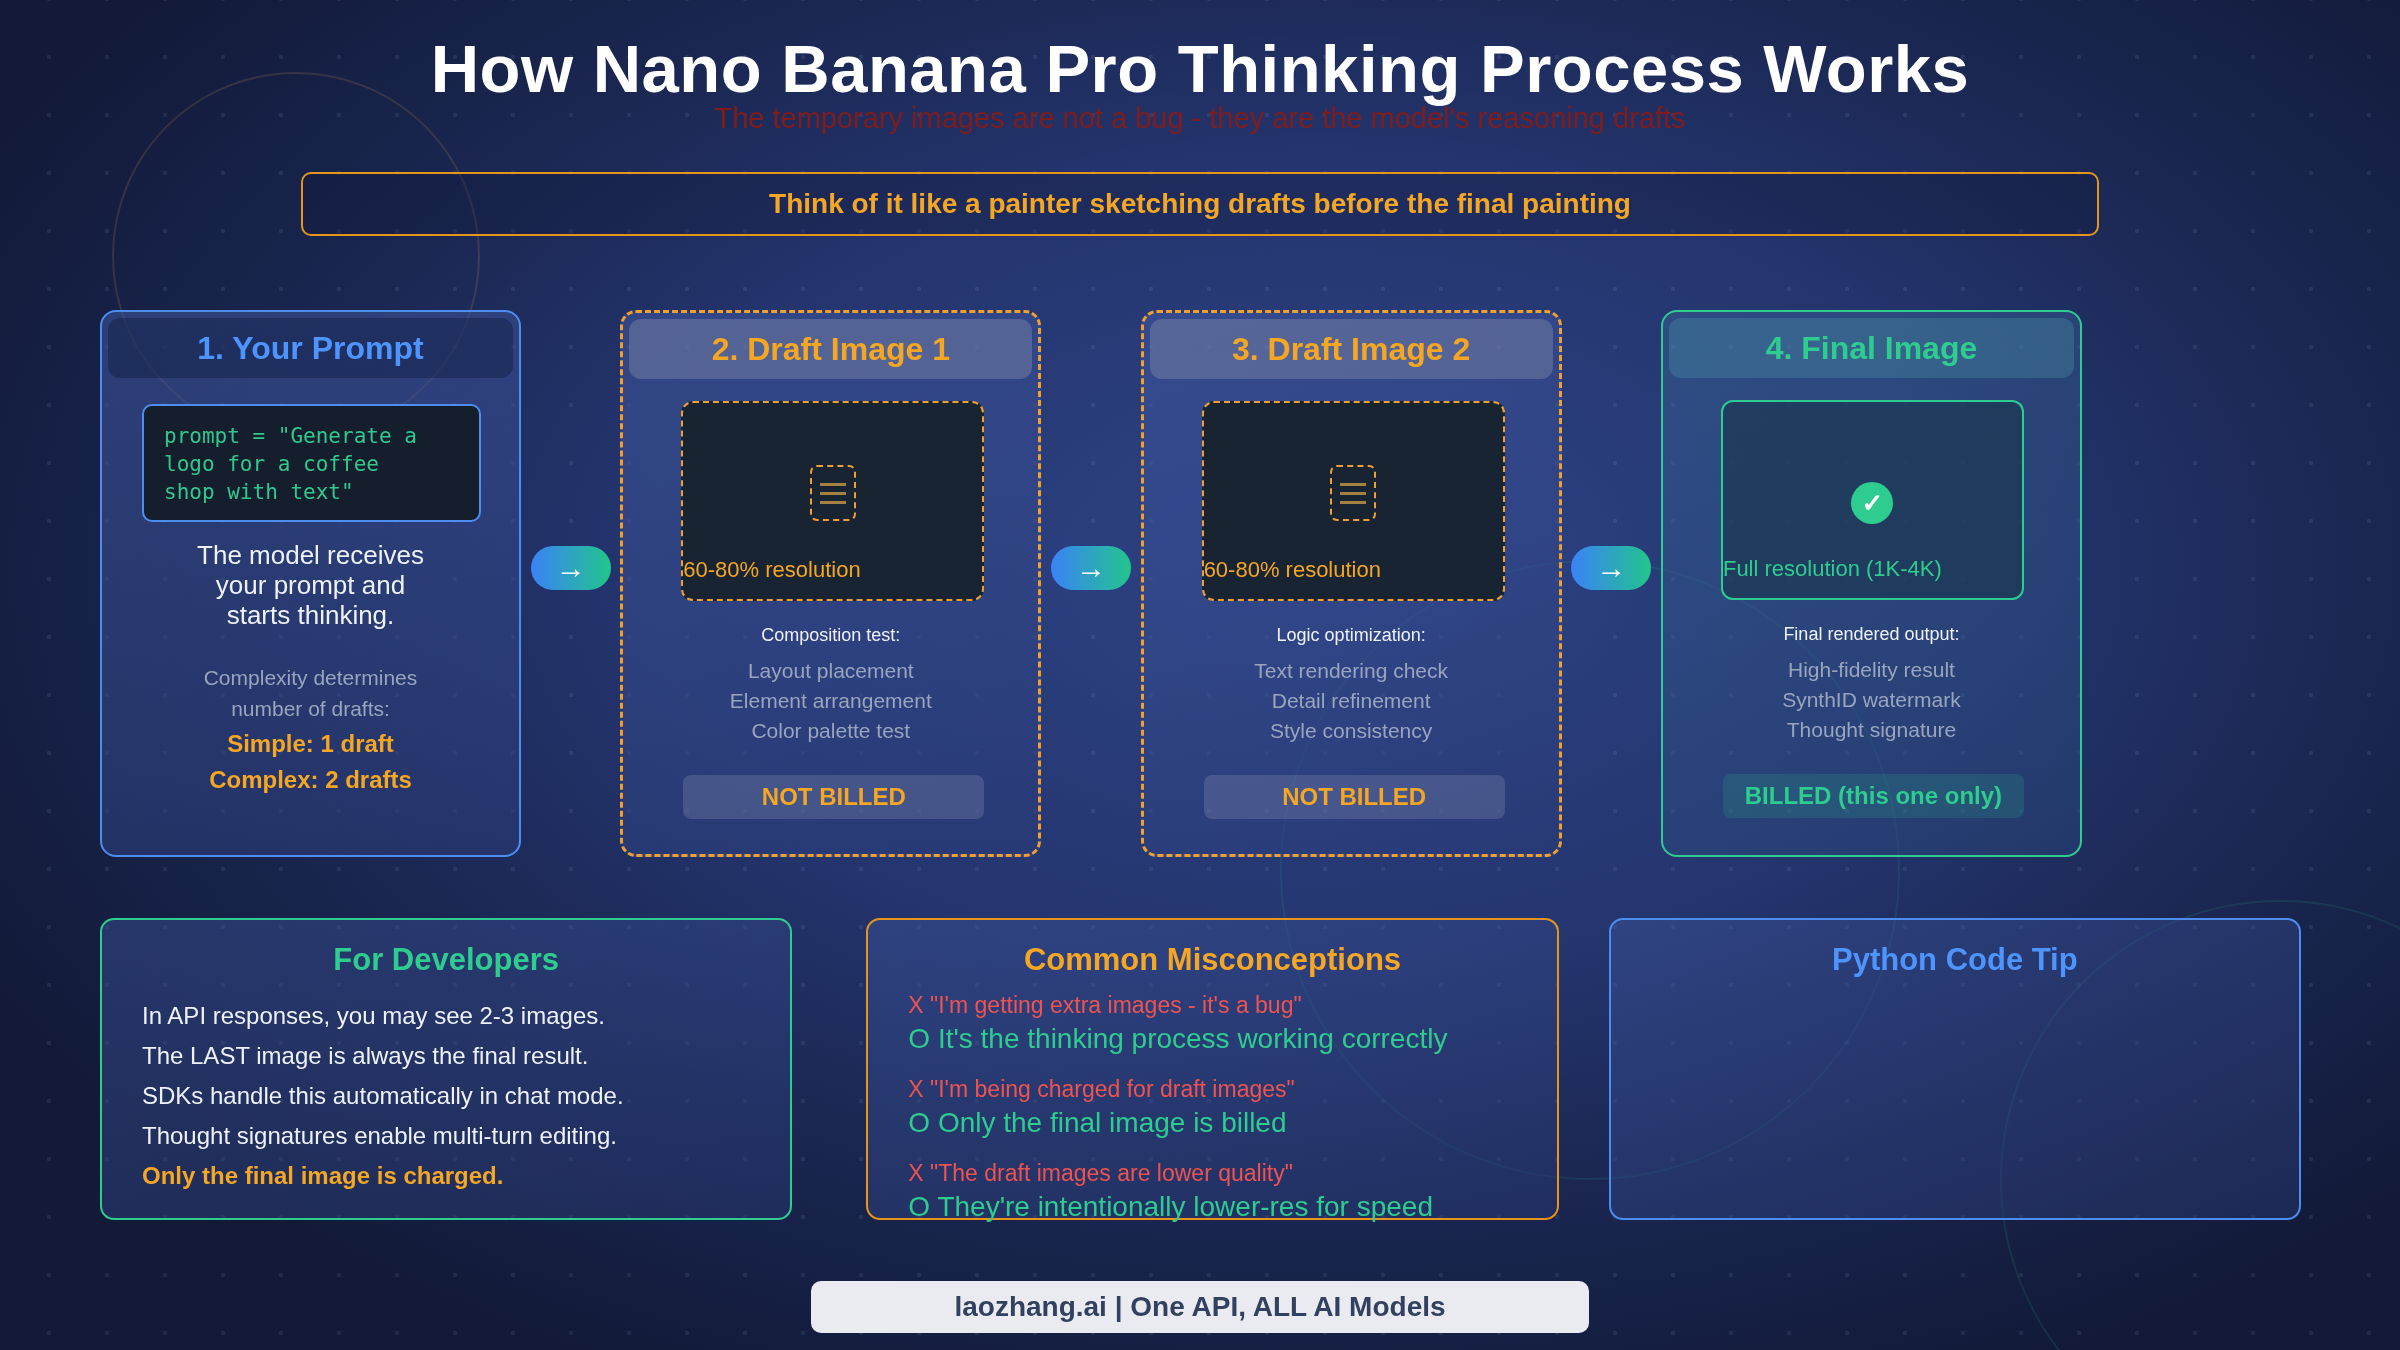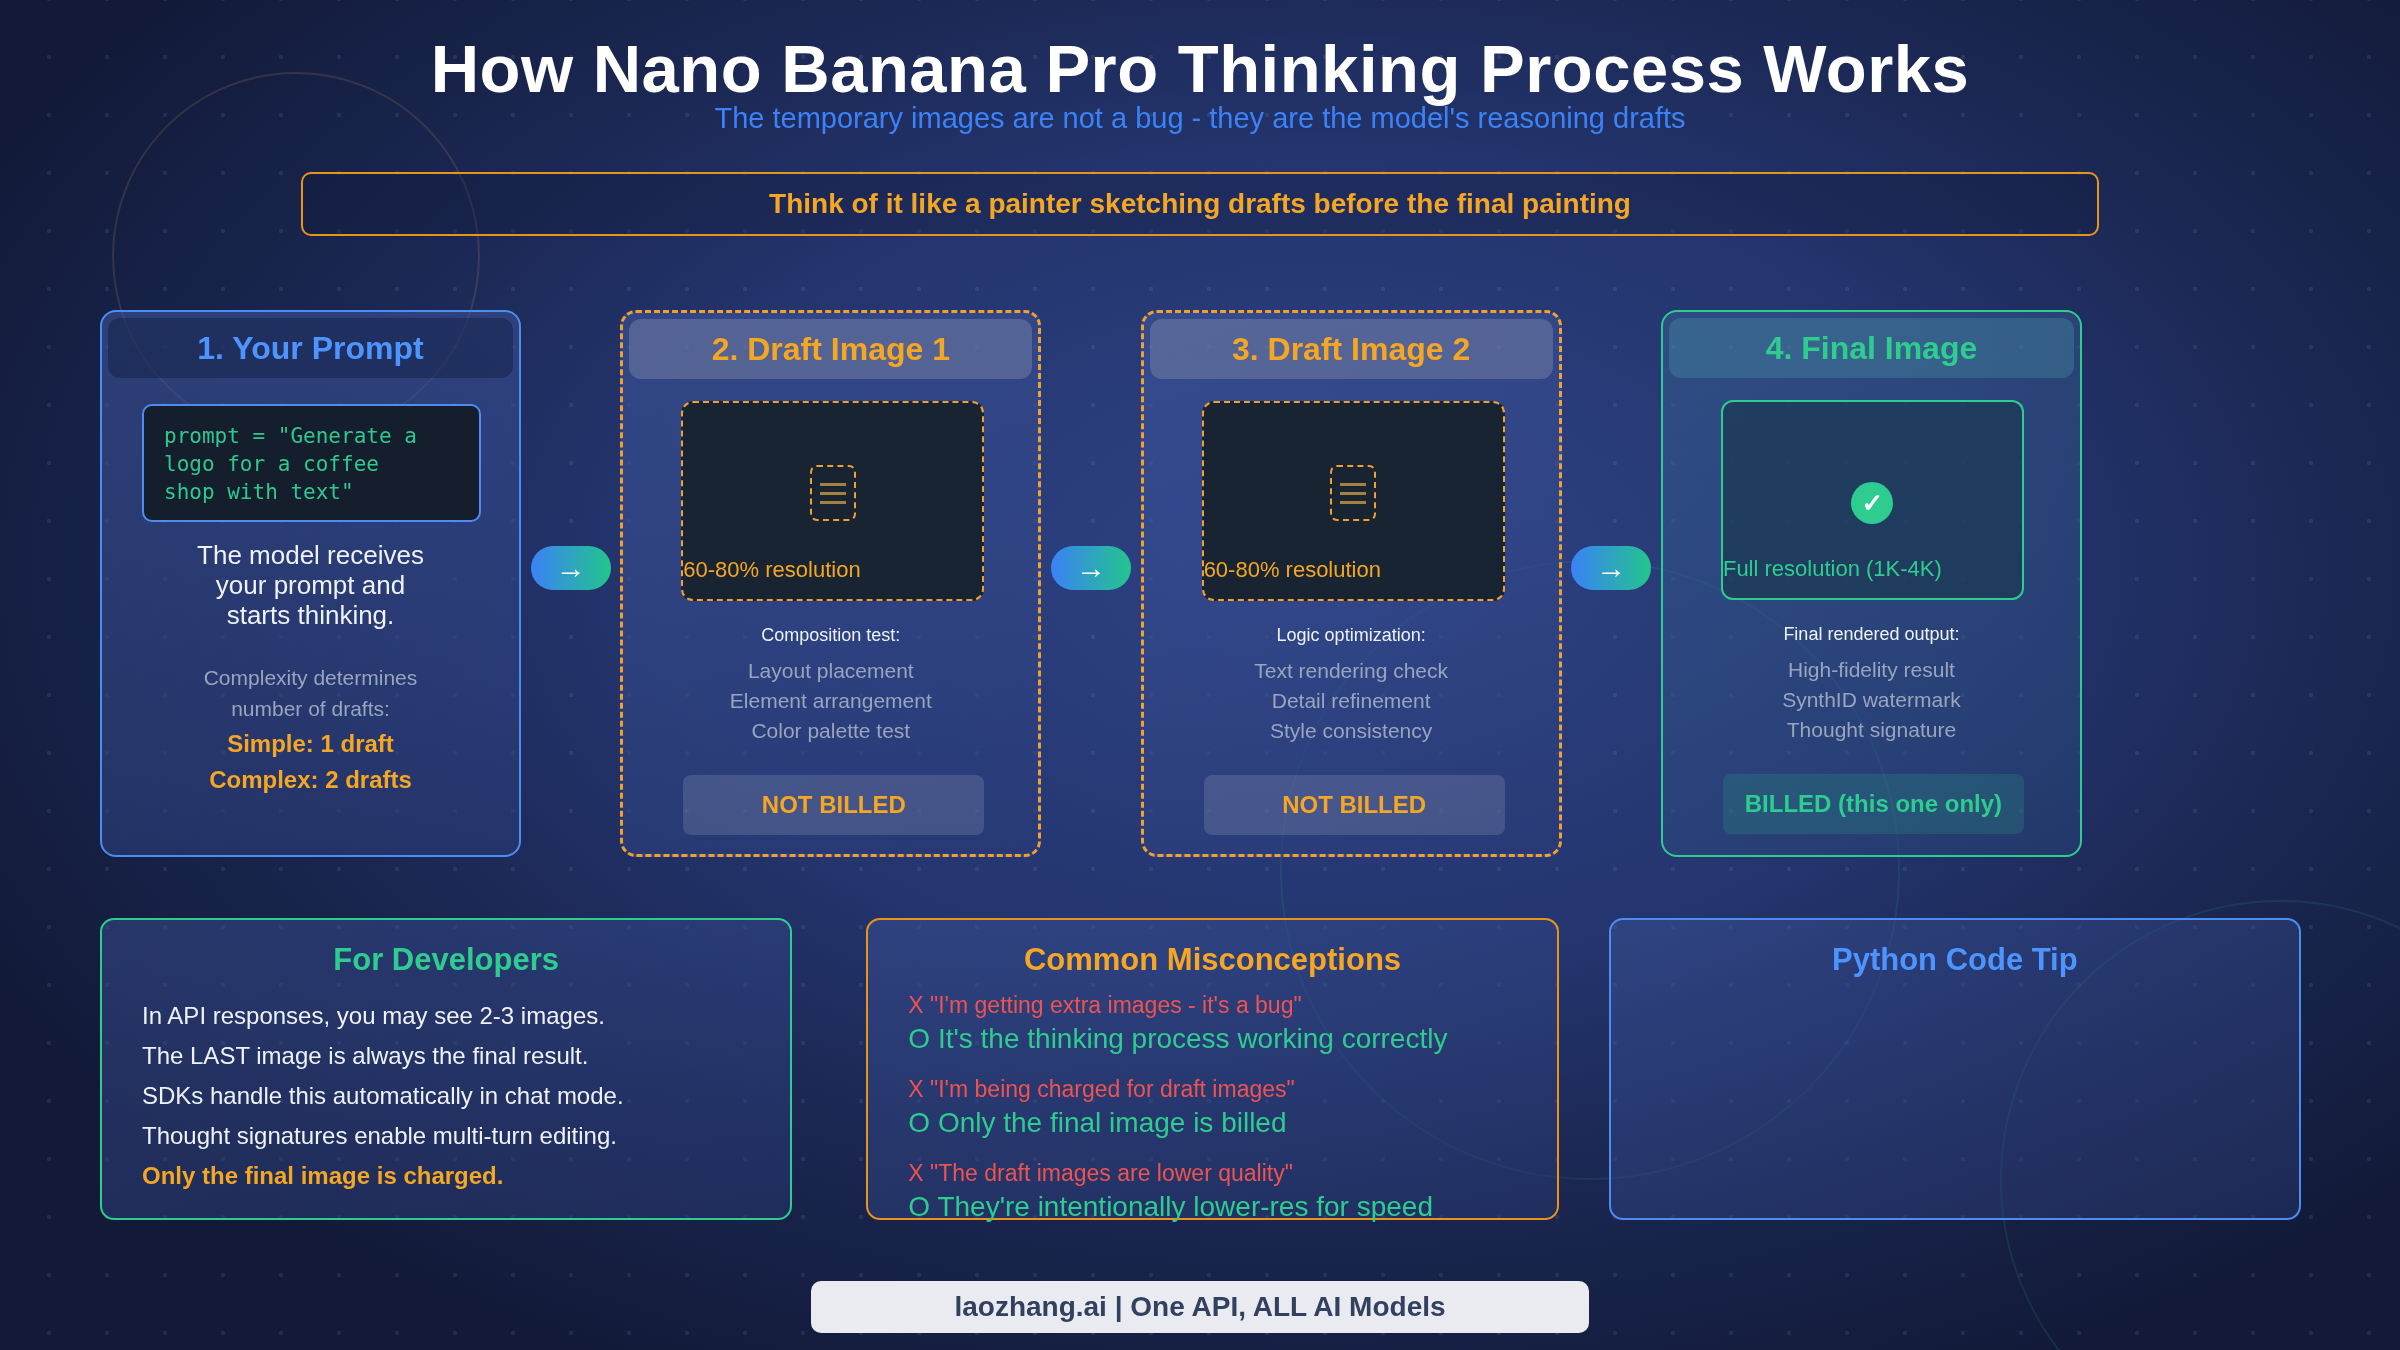--- a/index.html
+++ b/index.html
@@ -25,21 +25,21 @@
   .deco-circle.c2 { left: 1280px; top: 560px; width: 620px; height: 620px; border: 2px solid rgba(46,204,143,0.10); }
   .deco-circle.c3 { left: 2000px; top: 900px; width: 560px; height: 560px; border: 2px solid rgba(46,204,143,0.12); }
 
   .page-title {
     position: absolute; top: 30px; left: 0; width: 100%;
     text-align: center; font-size: 67px; font-weight: bold; color: #ffffff;
     letter-spacing: 0.5px;
   }
   .page-subtitle {
     position: absolute; top: 102px; left: 0; width: 100%;
-    text-align: center; font-size: 29px; color: #3b82f6;
+    text-align: center; font-size: 29px; color: #7f1d1d;
   }
   .banner {
     position: absolute; left: 301px; top: 172px; width: 1798px; height: 64px;
     border: 2px solid #e8941a; border-radius: 10px;
     background: rgba(16,24,52,0.30);
     display: flex; align-items: center; justify-content: center;
     font-size: 28px; font-weight: bold; color: #f5a623;
   }
 
   
@@ -103,21 +103,21 @@
   }
   .res-label { position: absolute; bottom: 16px; left: 0; width: 100%; text-align: left; font-size: 22px; margin-top: 8px; }
   .res-orange { color: #f5a623; }
   .res-green  { color: #2ecc8f; }
 
   .card-list { position: absolute; top: 312px; left: 0; width: 100%; text-align: center; }
   .card-list .list-title { font-size: 18px; color: #eef2f8; margin-bottom: 10px; }
   .card-list .list-item  { font-size: 21px; line-height: 30px; color: #98a5bd; }
 
   .badge {
-    position: absolute; top: 462px; left: 60px; width: 301px; height: 60px;
+    position: absolute; top: 462px; left: 60px; width: 301px; height: 44px;
     border-radius: 8px; display: flex; align-items: center; justify-content: center;
     font-size: 24px; font-weight: bold;
   }
   .badge.neutral { background: rgba(255,255,255,0.13); color: #f5a623; }
   .badge.billed  { background: rgba(46,204,143,0.16);  color: #2ecc8f; }
 
   .arrow-pill {
     align-self: flex-start; margin-top: 236px;
     width: 80px; height: 44px; border-radius: 22px;
     background: linear-gradient(90deg, #3b82f6, #22c58b);

